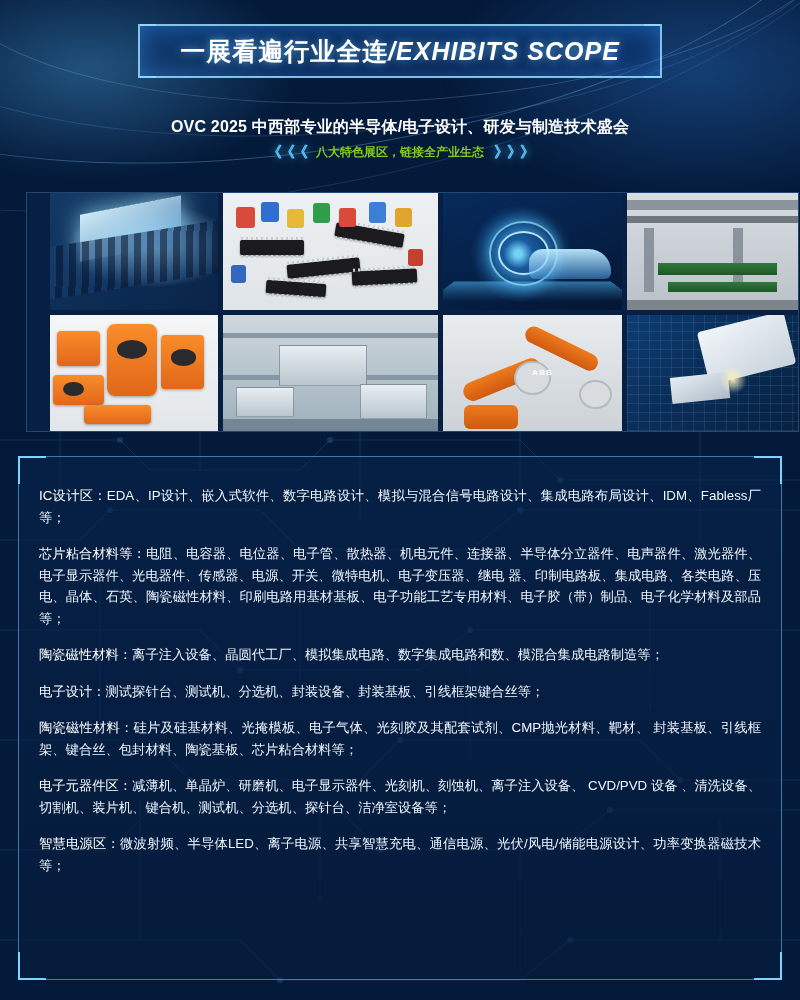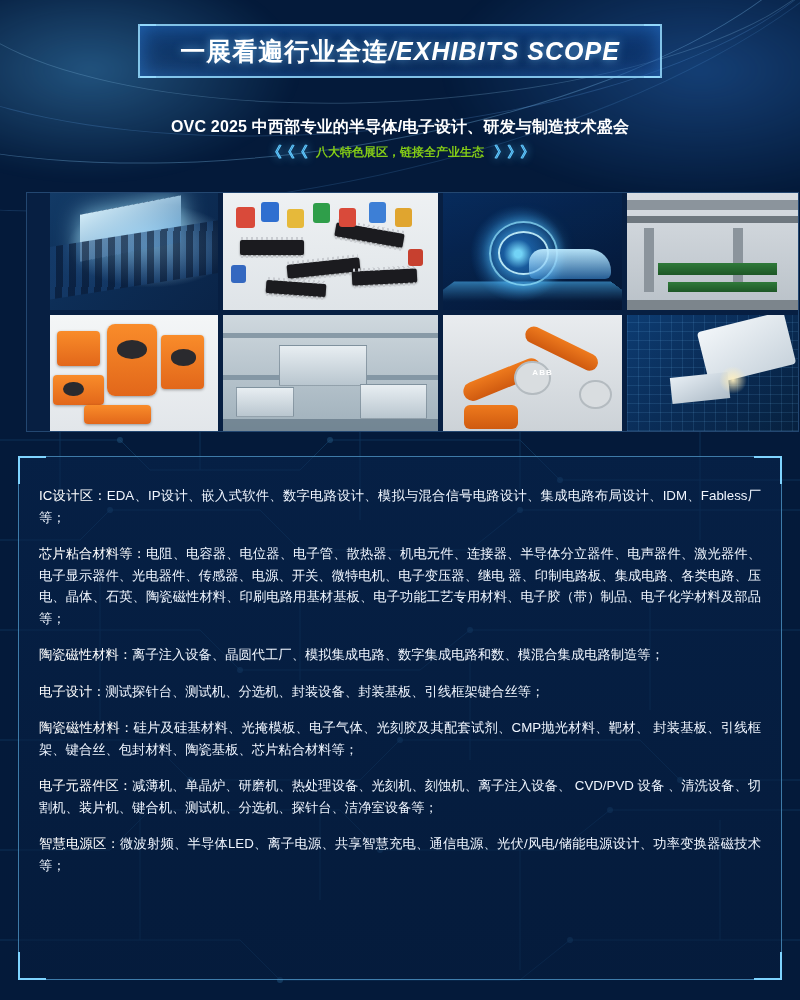--- a/index.html
+++ b/index.html
@@ -542,21 +542,21 @@
 
       <div class="zone">
         <span class="zname">电子设计：</span><span class="ztext">测试探针台、测试机、分选机、封装设备、封装基板、引线框架键合丝等；</span>
       </div>
 
       <div class="zone">
         <span class="zname">陶瓷磁性材料：</span><span class="ztext">硅片及硅基材料、光掩模板、电子气体、光刻胶及其配套试剂、CMP抛光材料、靶材、 封装基板、引线框架、键合丝、包封材料、陶瓷基板、芯片粘合材料等；</span>
       </div>
 
       <div class="zone">
-        <span class="zname">电子元器件区：</span><span class="ztext">减薄机、单晶炉、研磨机、热处理设备、光刻机、刻蚀机、离子注入设备、 CVD/PVD 设备 、清洗设备、切割机、装片机、键合机、测试机、分选机、探针台、洁净室设备等；</span>
+        <span class="zname">电子元器件区：</span><span class="ztext">减薄机、单晶炉、研磨机、电子显示器件、光刻机、刻蚀机、离子注入设备、 CVD/PVD 设备 、清洗设备、切割机、装片机、键合机、测试机、分选机、探针台、洁净室设备等；</span>
       </div>
 
       <div class="zone">
         <span class="zname">智慧电源区：</span><span class="ztext">微波射频、半导体LED、离子电源、共享智慧充电、通信电源、光伏/风电/储能电源设计、功率变换器磁技术等；</span>
       </div>
 
     </div>
   </div>
 
 </div>

